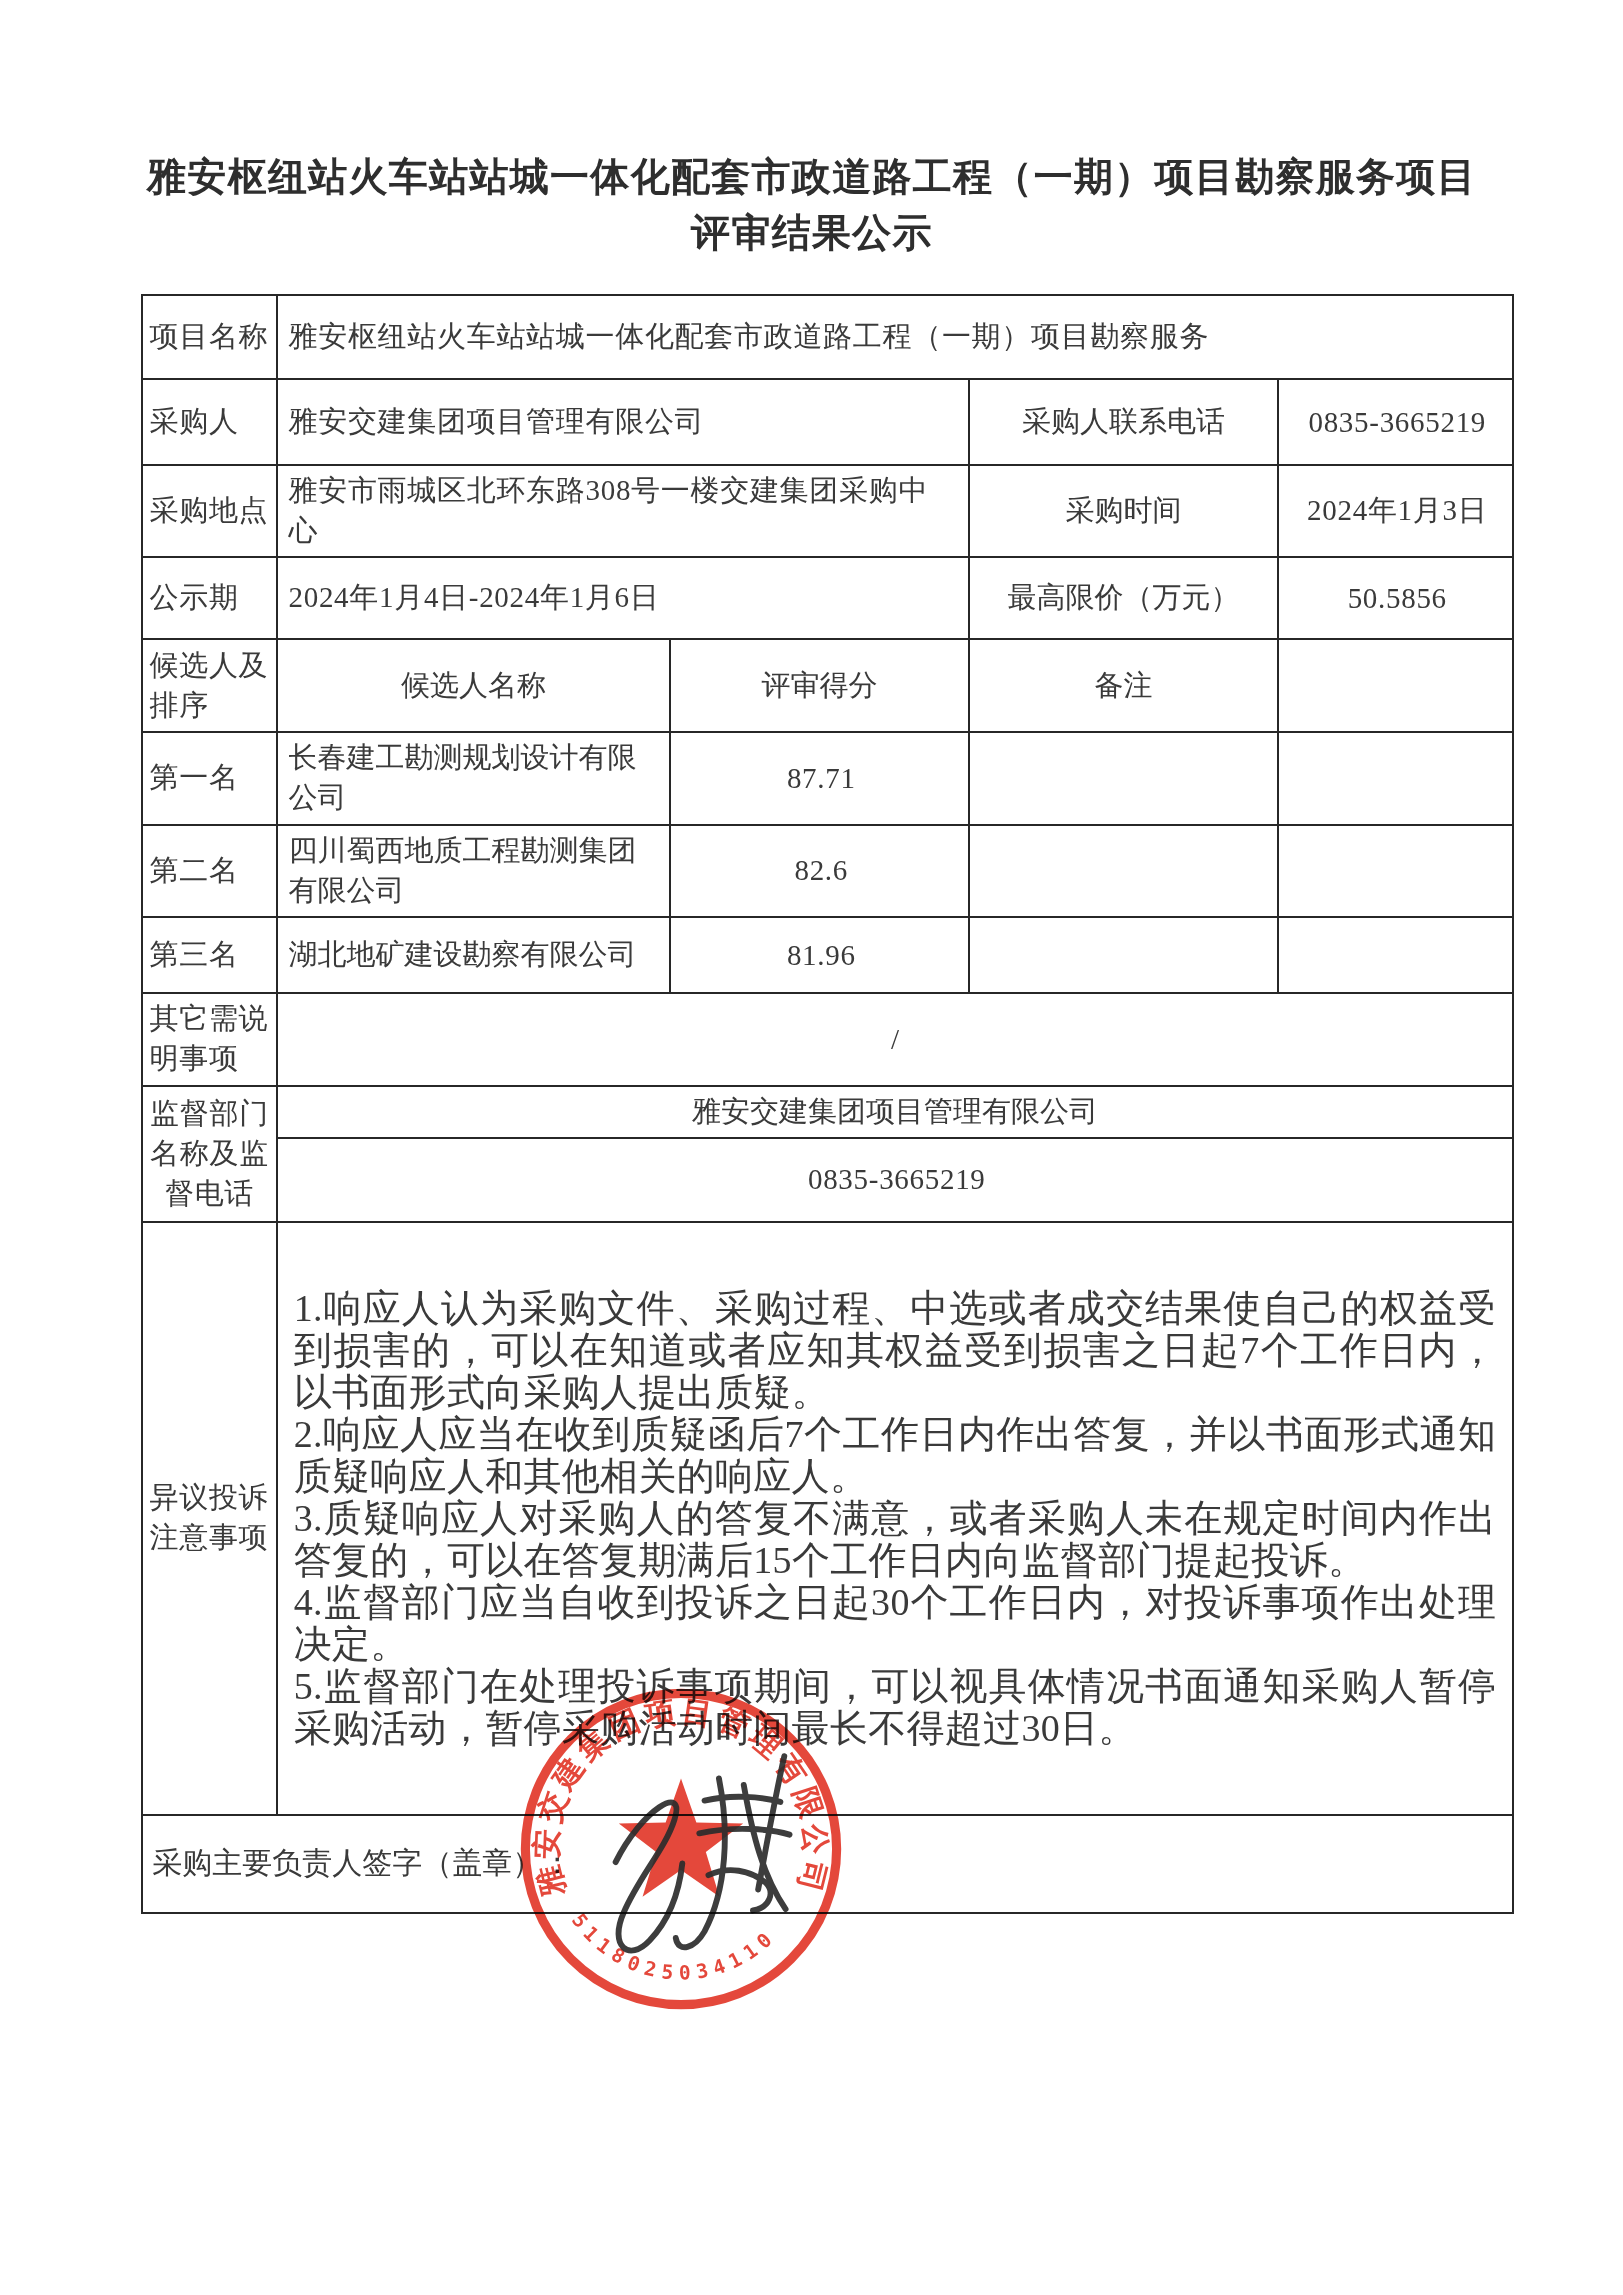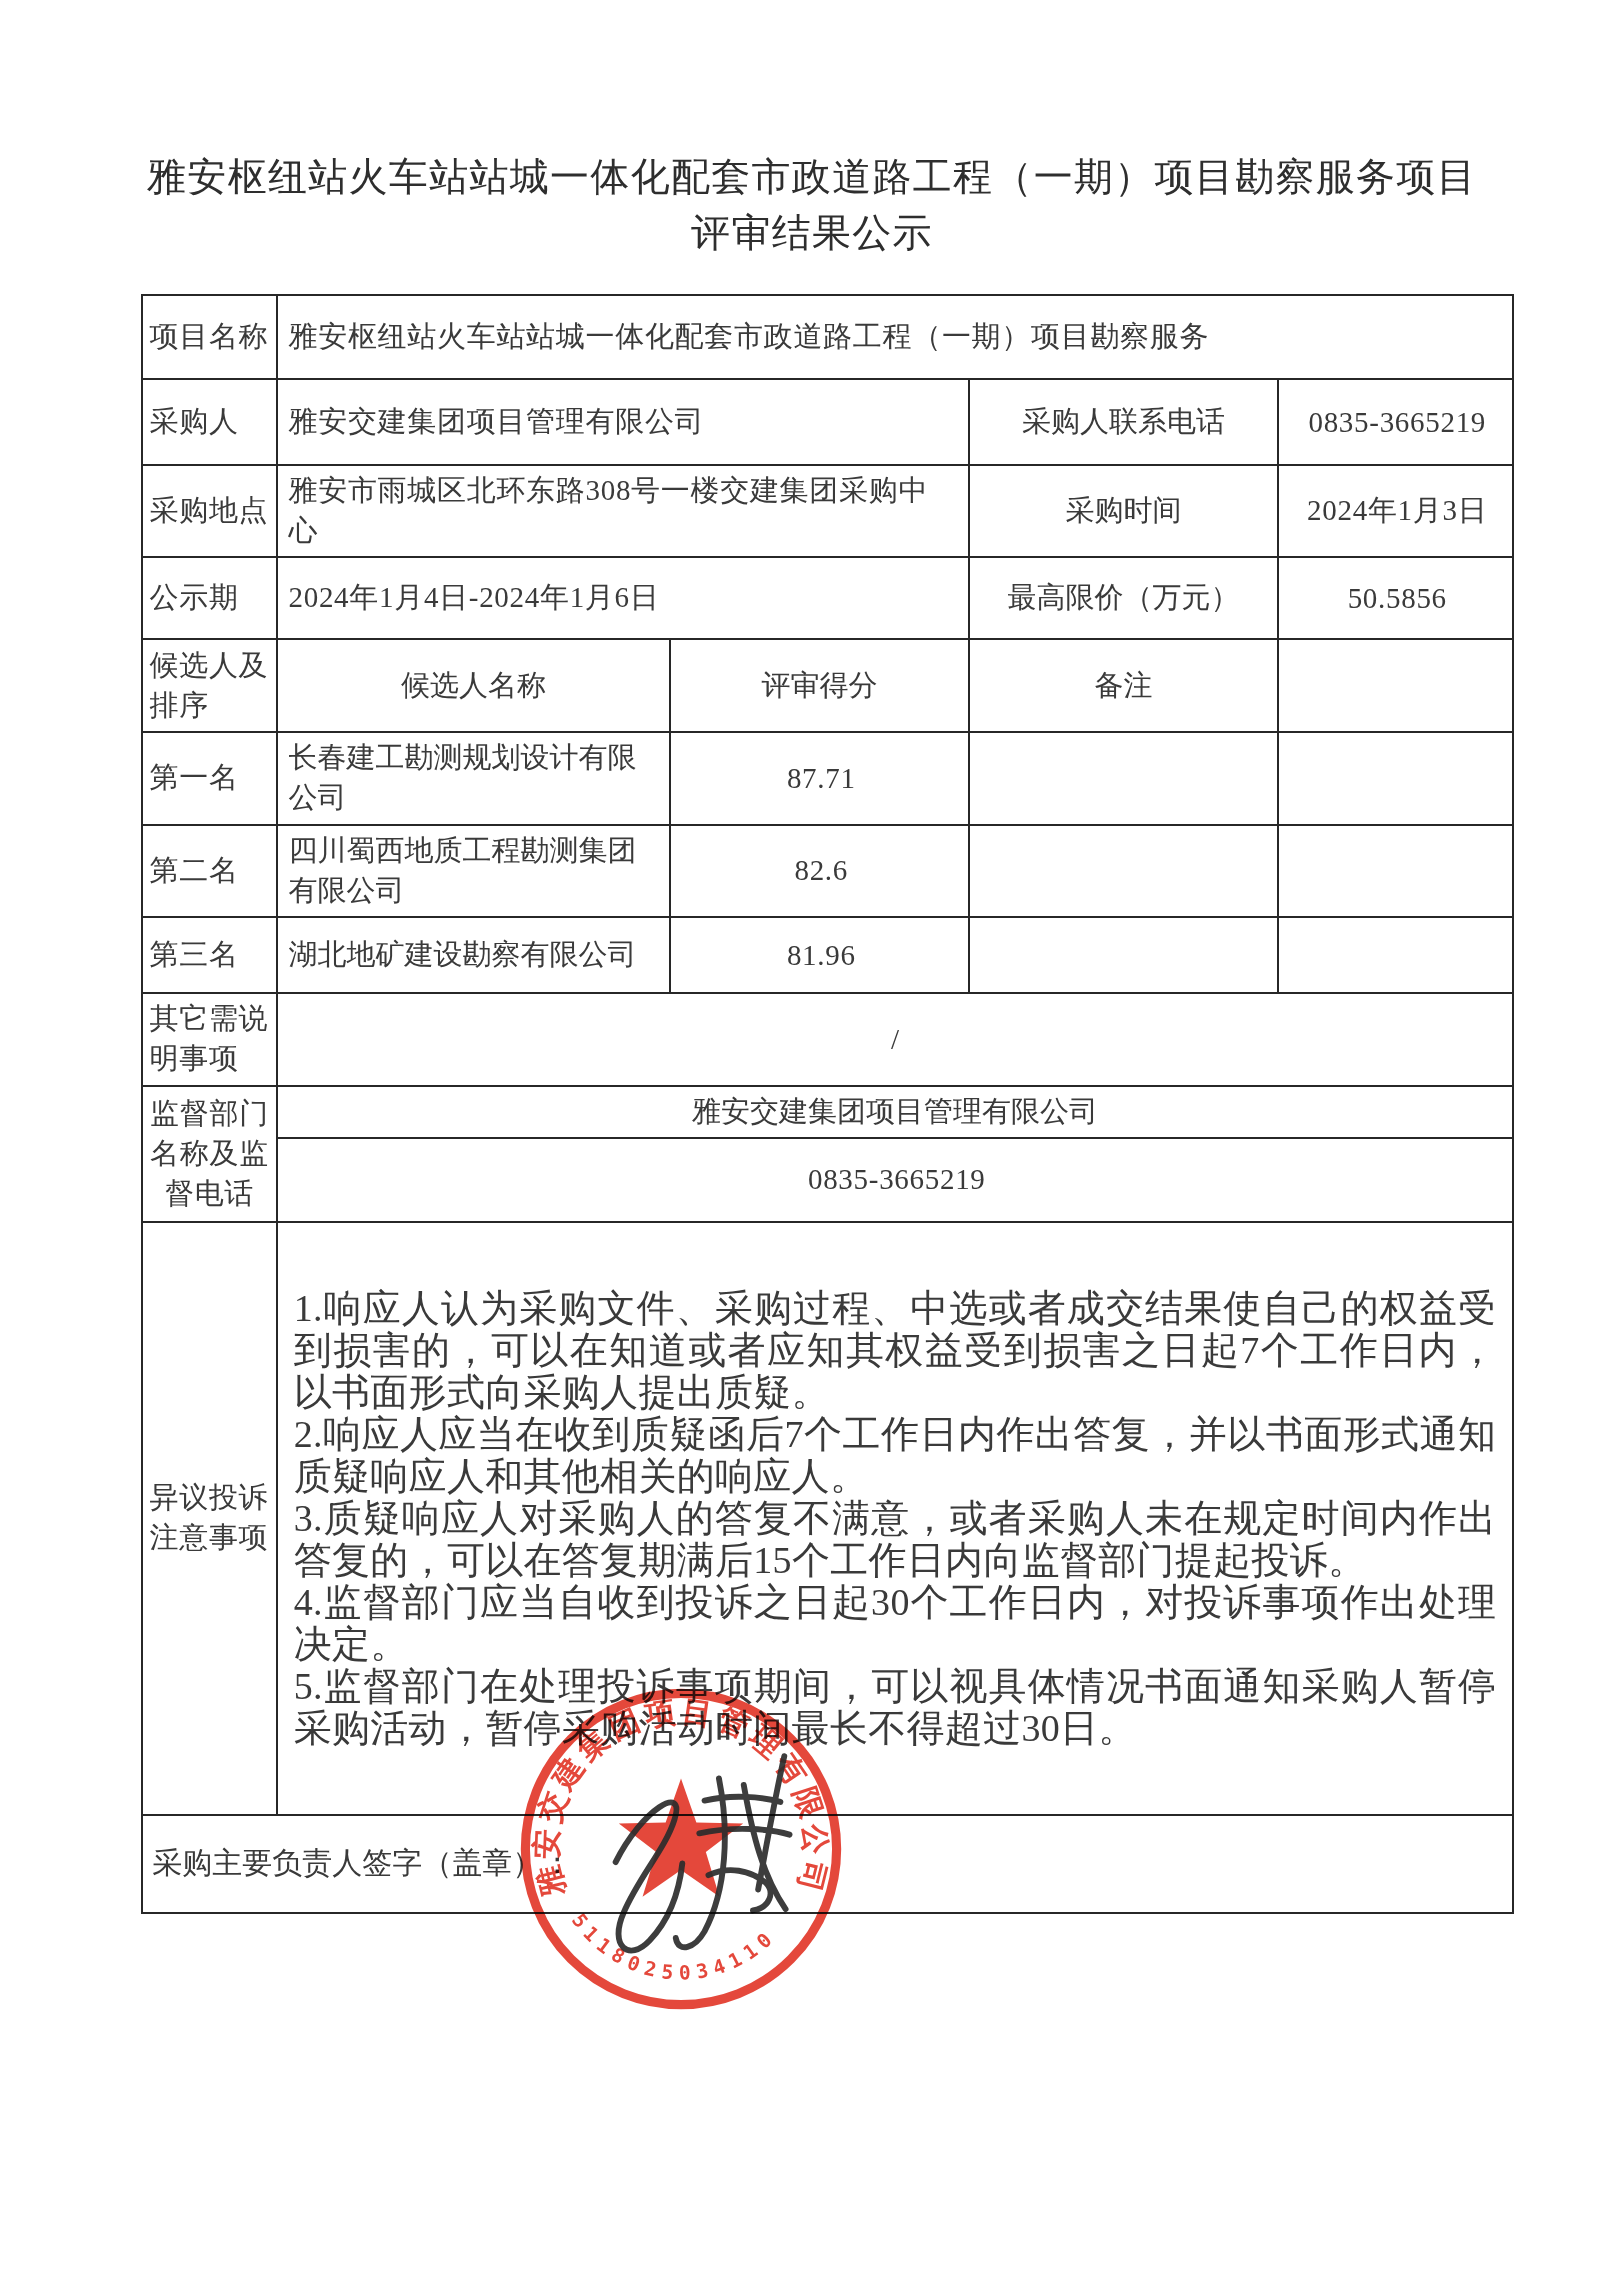--- a/index.html
+++ b/index.html
@@ -1,20 +1,20 @@
 <!DOCTYPE html>
 <html style="font-size:10.5px"><head>
 <meta charset="utf-8">
 <style>
   html,body{margin:0;padding:0;background:#ffffff;}
   .page{position:relative;width:1624px;height:2295px;background:#ffffff;overflow:hidden;
         font-family:"Liberation Serif","DejaVu Serif",serif;color:#383838;}
   .title{margin:149px auto 0 auto;width:1349px;text-align:center;
          font-family:"Liberation Sans","DejaVu Sans",sans-serif;
-         font-weight:400;font-size:39px;line-height:56px;letter-spacing:1.3px;color:#2e2e2e;}
+         font-weight:700;font-size:39px;line-height:56px;letter-spacing:1.3px;color:#2e2e2e;}
   table.doc{border-collapse:collapse;table-layout:fixed;width:1371px;margin:33px 0 0 141px;}
   td{border:2px solid #272727;border-top-width:2.6px;border-bottom-width:2.6px;
      padding:5.2px 10.5px;font-size:29px;color:#3a3a3a;vertical-align:middle;
      word-break:break-all;overflow:hidden;}
   td.lab{padding:5.2px 6.5px;letter-spacing:0.7px;}
   td.c{text-align:center;}
   td.val{letter-spacing:0.7px;}
   .num{font-family:"Liberation Serif","DejaVu Serif",serif;letter-spacing:0.7px;padding-left:14px;}
   td.obj{padding:13px 15.7px;}
   .obj-text div{font-size:38px;line-height:42px;text-align:justify;letter-spacing:0.3px;}

